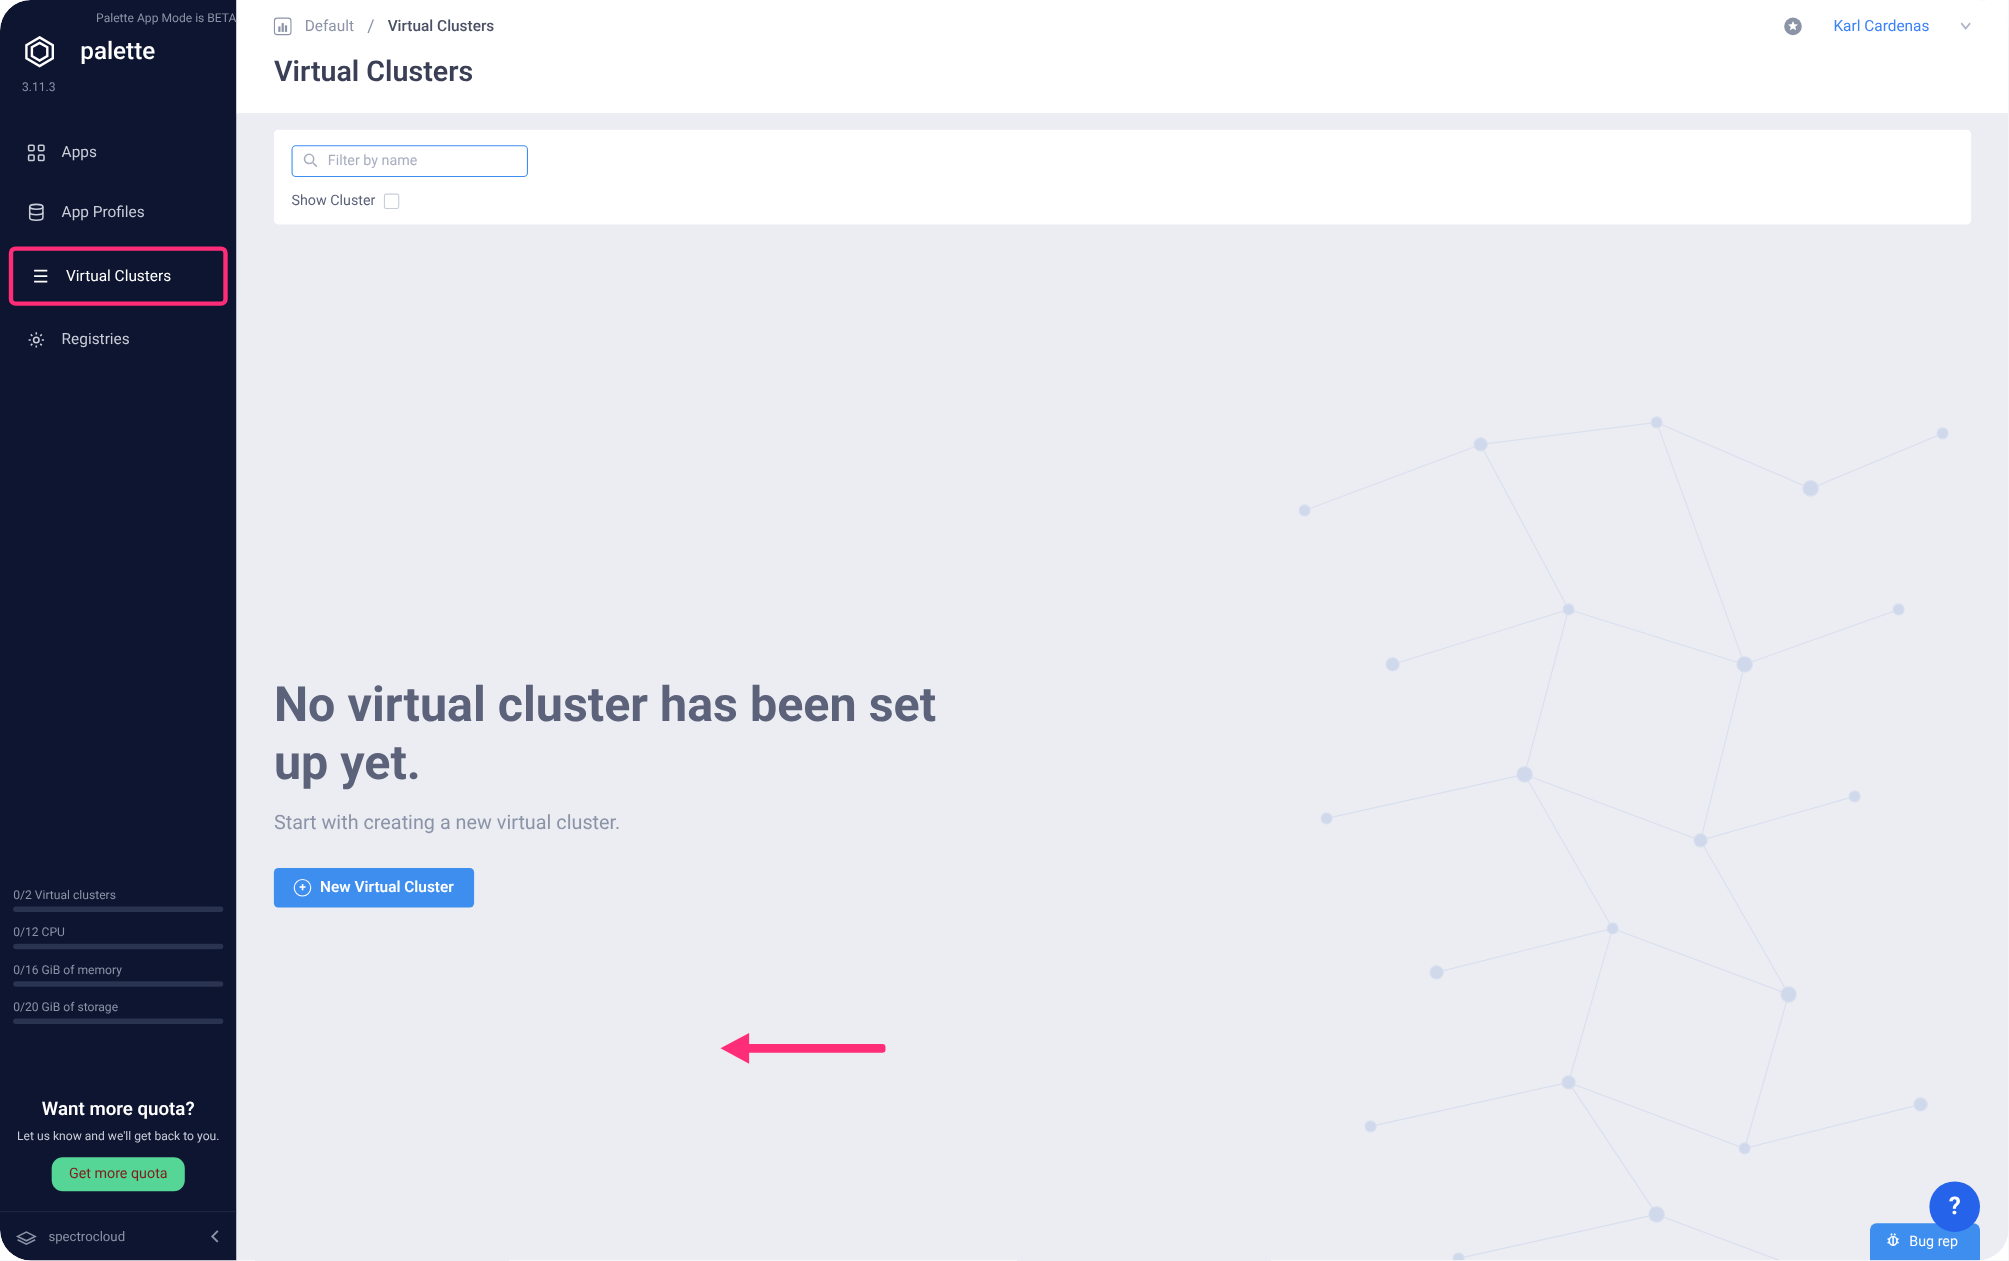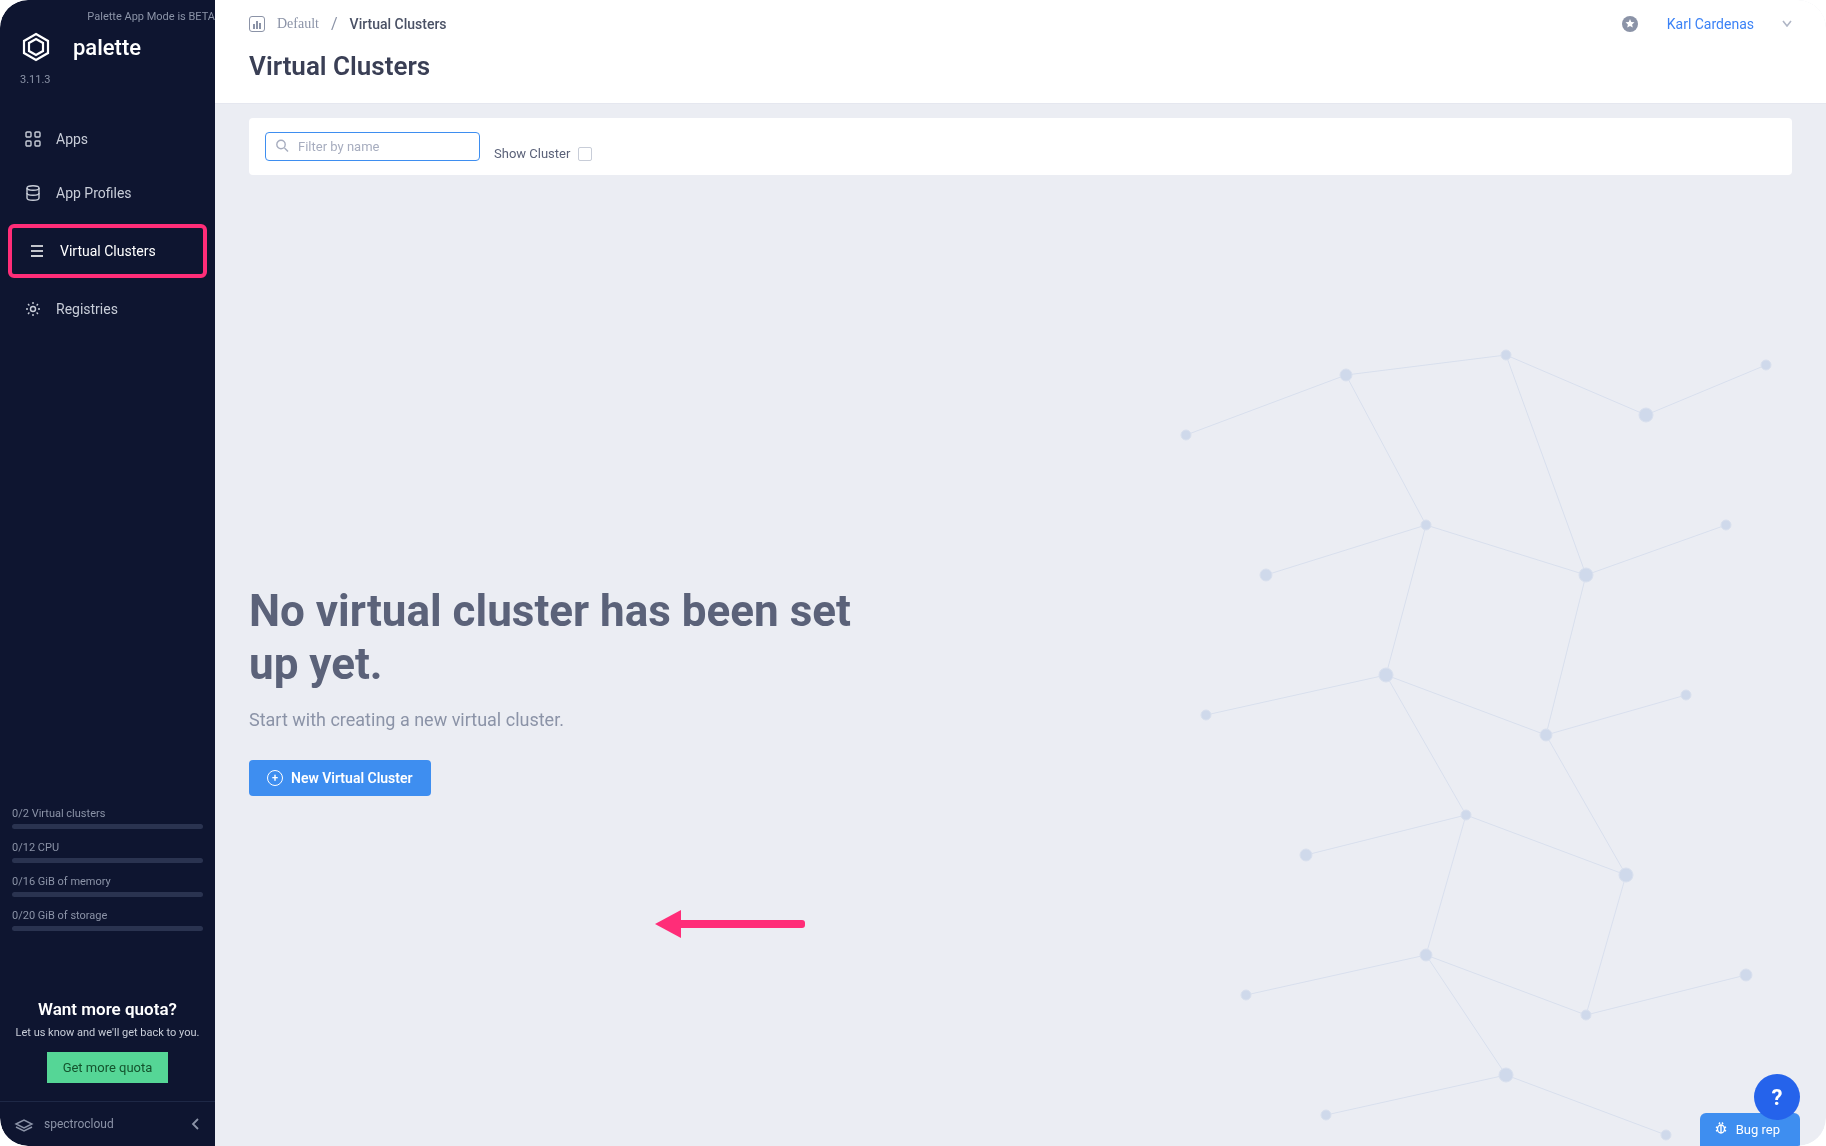--- a/index.html
+++ b/index.html
@@ -18,42 +18,42 @@
 .nav-item.active { color: #fff; }
 .nav-icon { width: 18px; height: 18px; display: flex; align-items: center; justify-content: center; flex-shrink: 0; }
 .highlight-box { border: 4px solid #ff2d78; border-radius: 6px; }
 .sidebar-spacer { flex: 1; }
 .stats { padding: 8px 12px; }
 .stat-row { font-size: 11px; color: #8b93a7; margin-bottom: 4px; }
 .stat-bar { width: 100%; height: 5px; background: #2a3350; border-radius: 3px; margin-bottom: 12px; }
 .quota-box { padding: 12px 14px 18px 14px; text-align: center; }
 .quota-title { font-size: 17px; font-weight: 600; color: #fff; margin-bottom: 6px; margin-top: 36px; }
 .quota-sub { font-size: 11px; color: #c8cdd8; line-height: 1.4; margin-bottom: 12px; }
-.quota-btn { background: #55d696; color: #14532d; border: none; padding: 8px 16px; border-radius: 0; font-size: 13px; cursor: pointer; }
+.quota-btn { background: #55d696; color: #7f1d1d; border: none; padding: 8px 16px; border-radius: 10px; font-size: 13px; cursor: pointer; }
 .footer { display: flex; align-items: center; padding: 12px 14px; border-top: 1px solid #1e2846; gap: 10px; }
 .footer-icon { width: 20px; height: 20px; }
 .footer-text { font-size: 12px; color: #8b93a7; flex: 1; }
 .footer-caret { color: #8b93a7; }
 
 
 .main { position: absolute; left: 215px; top: 0; right: 0; bottom: 0; background: #ebedf3; display: flex; flex-direction: column; border-radius: 0 28px 28px 0; overflow: hidden; }
 .topbar { background: #fff; padding: 14px 34px 22px 34px; border-bottom: 1px solid #e5e7ef; }
 .breadcrumb-row { display: flex; align-items: center; gap: 12px; margin-bottom: 18px; }
 .bc-icon { width: 16px; height: 16px; border: 1.5px solid #8b93a7; border-radius: 3px; display: inline-flex; align-items: flex-end; justify-content: center; padding: 2px; gap: 1px; }
 .bc-icon span { display: inline-block; width: 2px; background: #8b93a7; }
-.bc-link { font-size: 14px; color: #8b93a7; font-family: Liberation Serif, serif; }
+.bc-link { font-size: 14px; color: #8b93a7; }
 .bc-sep { color: #8b93a7; }
 .bc-current { font-size: 14px; color: #4a5165; font-weight: 500; }
 .topbar-spacer { flex: 1; }
 .user-area { display: flex; align-items: center; gap: 28px; color: #3b82f6; font-size: 14px; cursor: pointer; }
 .star-icon { width: 18px; height: 18px; color: #8b93a7; }
 .chevron { color: #b0b6c6; font-size: 12px; }
 .page-title { font-size: 26px; font-weight: 600; color: #3a3f55; }
 
-.filterbar { background: #fff; margin: 14px 34px 0 34px; padding: 14px 16px; border-radius: 4px; display: flex; align-items: flex-end; gap: 14px; }
+.filterbar { background: #fff; margin: 14px 34px 0 34px; padding: 14px 16px; border-radius: 4px; display: flex; align-items: flex-start; gap: 14px; flex-direction: column; }
 .search-wrap { position: relative; width: 215px; }
 .search-input { width: 100%; padding: 6px 10px 6px 32px; border: 1.5px solid #3e8ef0; border-radius: 4px; font-size: 13px; color: #5b6279; outline: none; }
 .search-input::placeholder { color: #a7adbf; }
 .search-icon { position: absolute; left: 10px; top: 50%; transform: translateY(-50%); color: #a7adbf; }
 .show-deleted { display: flex; align-items: center; gap: 8px; font-size: 13px; color: #5b6279; }
 .checkbox { width: 14px; height: 14px; border: 1px solid #c8cdd8; border-radius: 2px; display:inline-block; }
 
 .content { flex: 1; position: relative; overflow: hidden; }
 .network-bg { position: absolute; right: -80px; top: 140px; width: 780px; height: 900px; opacity: 0.35; pointer-events: none; }
 .empty-state { position: absolute; left: 34px; top: 410px; max-width: 660px; }

